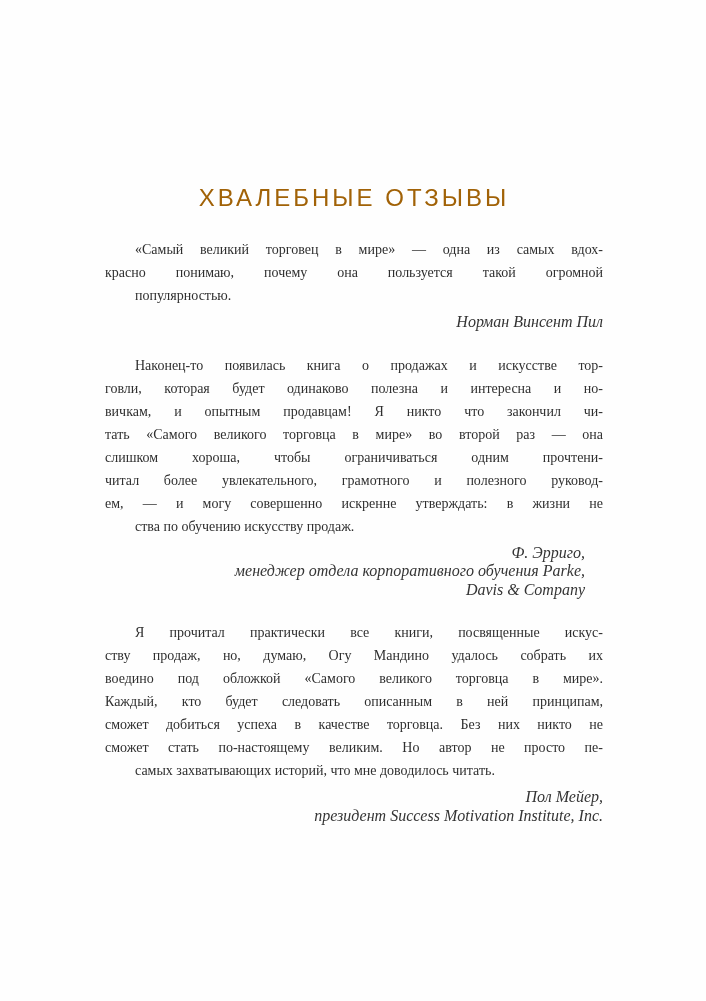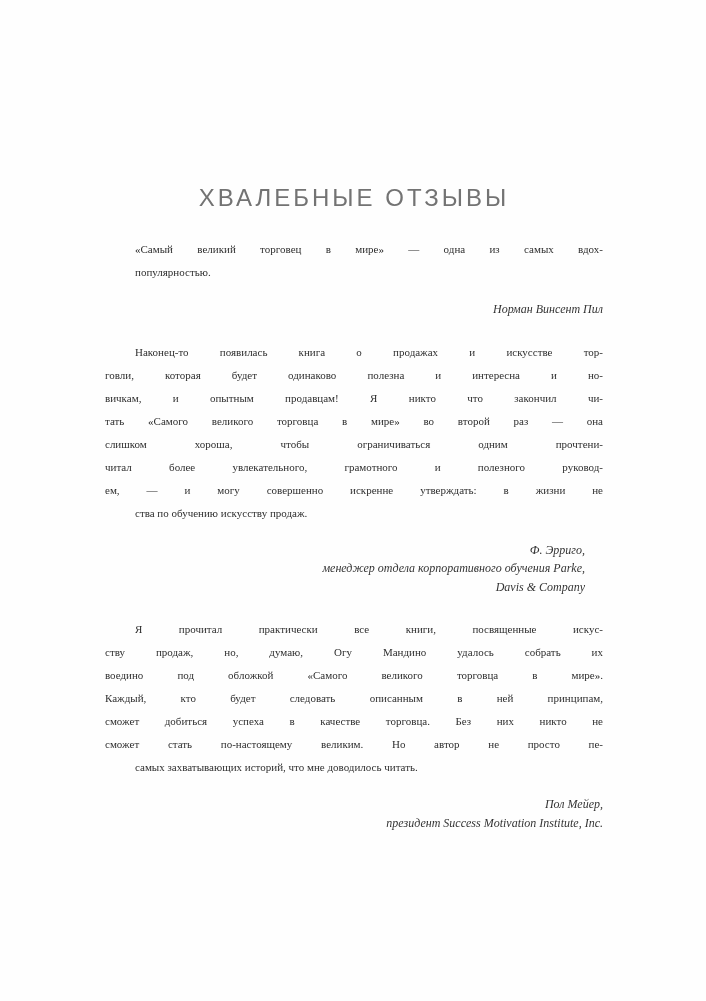--- a/index.html
+++ b/index.html
@@ -21,69 +21,70 @@
     left: 105px;
     top: 184px;
     width: 498px;
   }
   .heading {
     font-family: "Liberation Sans", sans-serif;
     font-weight: normal;
     font-size: 24px;
     letter-spacing: 3px;
     text-align: center;
-    color: #737373;
+    color: #a16207;
     margin: 0 0 26px 0;
     line-height: 28px;
     white-space: nowrap;
   }
   .review {
     margin-bottom: 22px;
   }
   .review:last-child {
     margin-bottom: 0;
   }
   .line {
-    font-size: 11px;
+    font-size: 14px;
     line-height: 23px;
     text-align: justify;
     text-align-last: justify;
     -moz-text-align-last: justify;
     white-space: nowrap;
   }
   .line.indent {
     padding-left: 30px;
   }
   .line.last {
     text-align-last: left;
     margin-left: 30px;
     -moz-text-align-last: left;
   }
   .attr {
-    margin-top: 16px;
+    margin-top: 6px;
     text-align: right;
     font-style: italic;
-    font-size: 12px;
+    font-size: 16px;
     line-height: 18.5px;
     color: #343434;
   }
   .attr.inset {
     padding-right: 18px;
   }
 </style>
 </head>
 <body>
 
 <div class="page">
   <div class="content">
 
     <h1 class="heading">ХВАЛЕБНЫЕ ОТЗЫВЫ</h1>
 
     <section class="review">
       <div class="line indent">«Самый великий торговец в мире» — одна из самых вдох-</div>
+      <div class="line">красно понимаю, почему она пользуется такой огромной</div>
       <div class="line last">популярностью.</div>
       <div class="attr">
         <div>Норман Винсент Пил</div>
       </div>
     </section>
 
     <section class="review">
       <div class="line indent">Наконец-то появилась книга о продажах и искусстве тор-</div>
       <div class="line">говли, которая будет одинаково полезна и интересна и но-</div>
       <div class="line">вичкам, и опытным продавцам! Я никто что закончил чи-</div>

